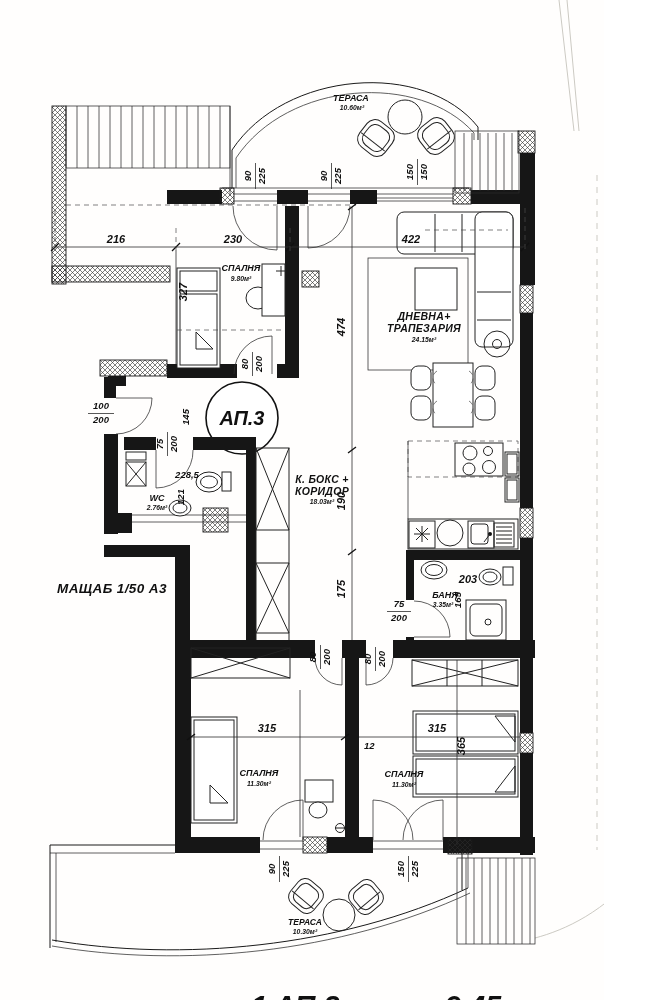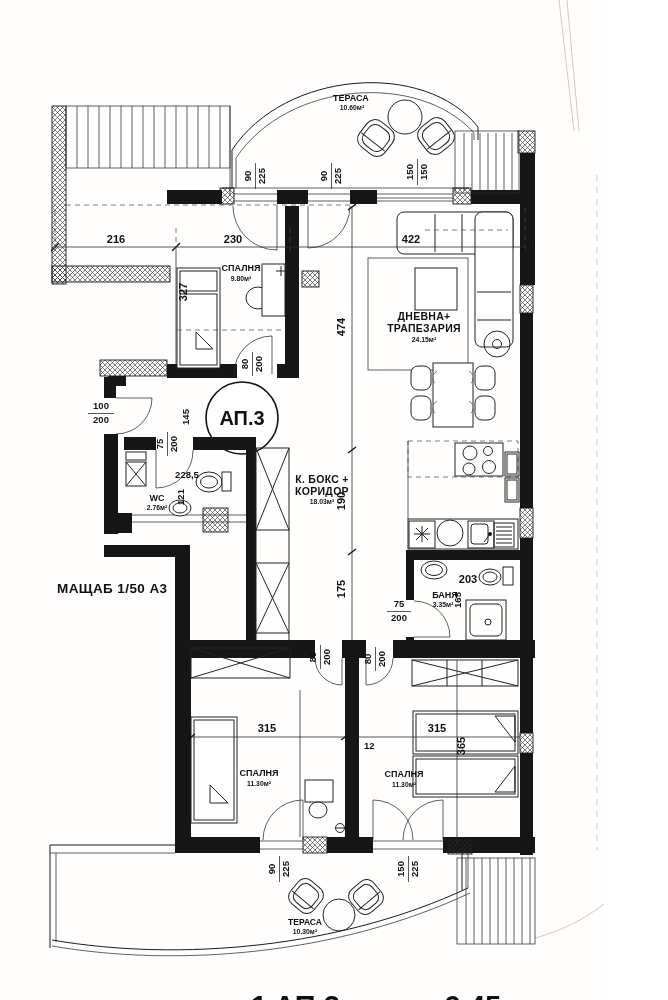--- a/index.html
+++ b/index.html
@@ -1,17 +1,17 @@
 <!DOCTYPE html>
 <html><head>
 <meta charset="utf-8">
 <style>
   html,body{margin:0;padding:0;background:#ffffff;}
   .page{position:relative;width:604px;height:1000px;background:#fffefd;overflow:hidden;
-        font-family:"Liberation Sans",sans-serif;}
+        font-family:"Liberation Sans",sans-serif;font-style:italic;}
   svg{display:block}
   svg .w{stroke:#1a1a1a;stroke-width:1;fill:none}
   svg .thin{stroke:#2b2b2b;stroke-width:.75;fill:none}
   svg .blk{fill:#161616;stroke:none}
   svg .hx{fill:url(#hx);stroke:#1a1a1a;stroke-width:.9}
   svg .fn{stroke:#232323;stroke-width:1;fill:none}
   svg .fw{stroke:#232323;stroke-width:1;fill:#ffffff}
   svg .dash{stroke:#4a4a4a;stroke-width:.7;fill:none;stroke-dasharray:5 4}
   svg .dim{stroke:#2f2f2f;stroke-width:.8;fill:none}
   svg .tick{stroke:#101010;stroke-width:1.3}

